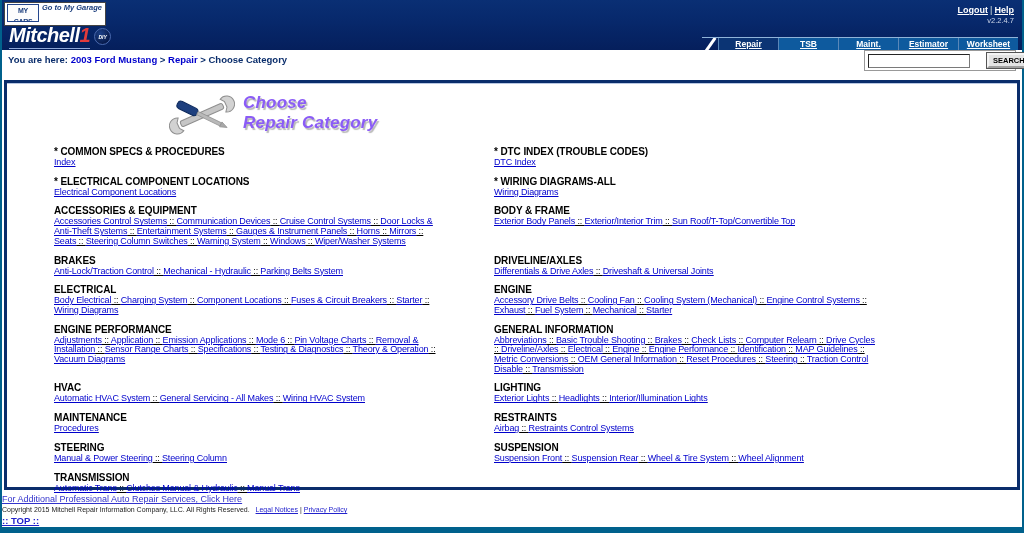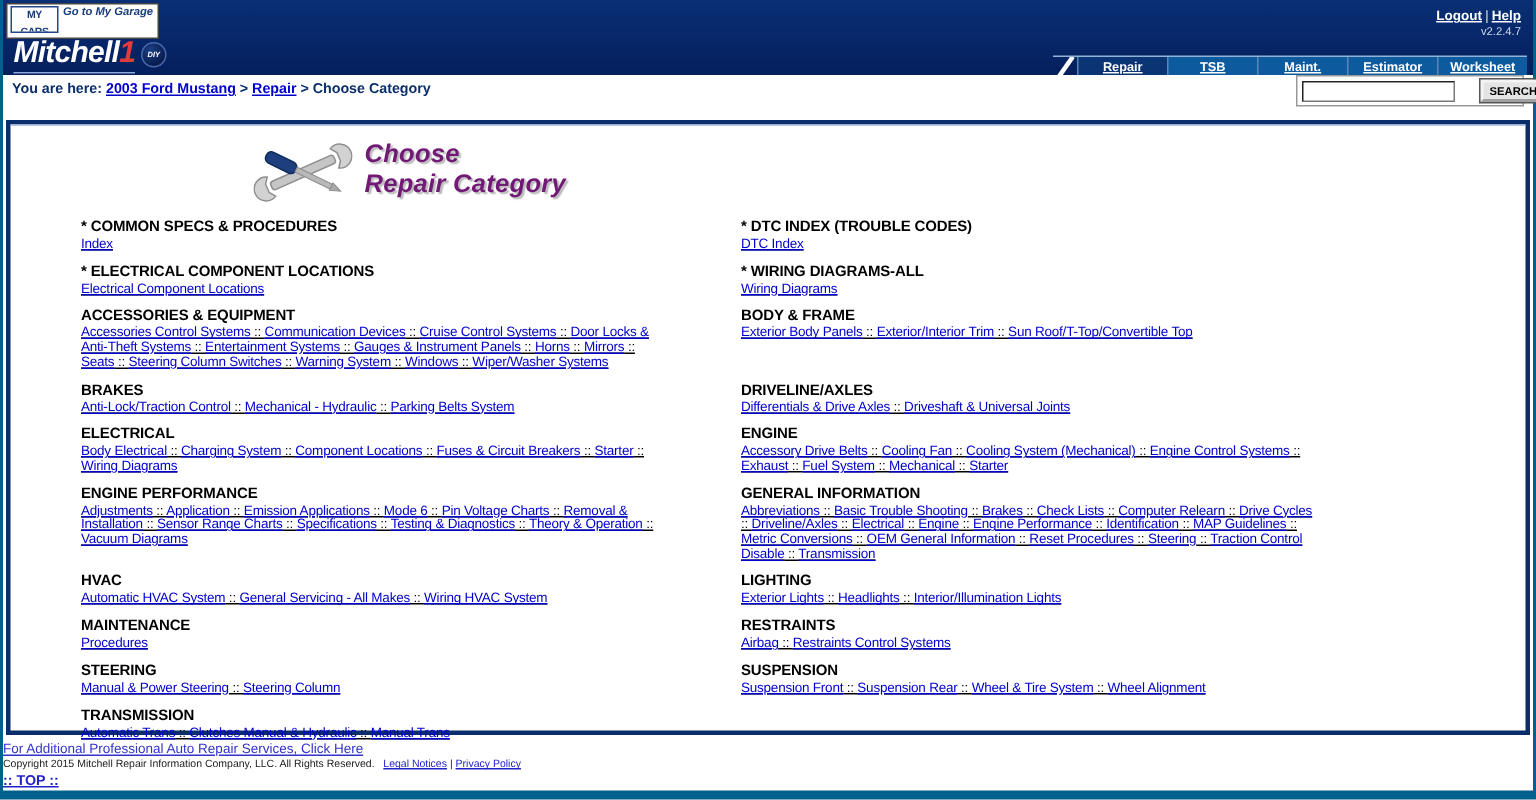--- a/index.html
+++ b/index.html
@@ -49,41 +49,41 @@
   .tab-slash { width:16px; background:transparent; position:relative; overflow:hidden; }
   .tab-slash::after { content:""; position:absolute; left:6px; top:-2px; width:3px; height:20px; background:#fff; transform:rotate(35deg); }
   .tab { width:60px; text-align:center; font-size:8.5px; font-weight:bold; color:#fff;
          text-decoration:underline; background:#0e5a9e; padding:2px 0 2px 0; line-height:9px;
          border-left:1px solid #5a87b8; cursor:pointer; }
   .tab.active { background:#0b3474; }
 
   
   .crumb-row { height:22px; position:relative; background:#fff; }
   .breadcrumb { position:absolute; left:6px; top:4px; font-size:9.5px; color:#0a2d6b; font-weight:bold; }
-  .breadcrumb a { color:#0000cc; text-decoration:underline; cursor:pointer;margin-top:17px; }
+  .breadcrumb a { color:#0000cc; cursor:pointer;margin-top:17px; }
   .bc-sep { color:#0a2d6b; font-weight:bold; }
   .bc-current { color:#0a2d6b; }
   .search-panel {
     position:absolute; right:6px; top:0px; width:152px; height:21px;
     border:1px solid #999; background:#fff; display:flex; align-items:center; padding:2px 3px; gap:17px;
   }
   .search-input { width:102px; height:14px; border:1px solid #7a7a7a; border-style:inset; font-size:9px; padding:0 2px; }
   .search-btn { height:15px; font-size:7.5px; font-weight:bold; color:#000; background:#e4e4e4;
                 border:2px outset #f4f4f4; outline:1px solid #555; padding:0 4px; cursor:pointer; line-height:10px; }
 
   
   .content-box {
     margin:8px 2px 0 2px; height:410px; border:3px solid #0a2d6b; background:#fff; position:relative;
   }
   .content-box::before { content:""; position:absolute; left:0; right:0; top:0; height:1px; background:#b8c7e2; }
 
   .title-block { display:flex; align-items:flex-start; margin:8px 0 8px 162px; height:48px; }
   .title-icon { width:66px; height:48px; }
   .title-text { font-size:17px; line-height:20px; font-weight:bold; font-style:italic;
-                color:#701a75; text-shadow:1.5px 1.5px 1px #b8b8b8; padding-left:8px; padding-top:2px; letter-spacing:0.2px; }
+                color:#8b5cf6; text-shadow:1.5px 1.5px 1px #b8b8b8; padding-left:8px; padding-top:2px; letter-spacing:0.2px; }
 
   .category-grid { display:grid; grid-template-columns:390px 385px; column-gap:50px; row-gap:9px; margin-left:47px; }
   .cat-head { font-size:10px; font-weight:bold; color:#000; line-height:10px; margin-bottom:1px; letter-spacing:-0.1px; }
   .cat-links { font-size:9px; line-height:9.7px; color:#000; letter-spacing:-0.15px;text-decoration:underline; }
   .cat-links a { color:#0000cc; text-decoration:underline; cursor:pointer; }
   .lk-sep { color:#000; }
 
   
   .footer { text-align:left; padding-top:4px; }
   .f-services { font-size:9px; }

